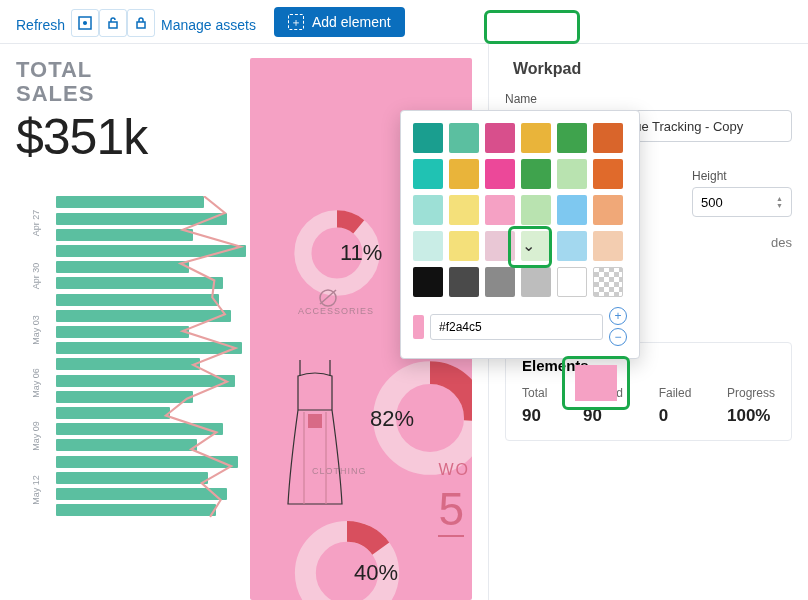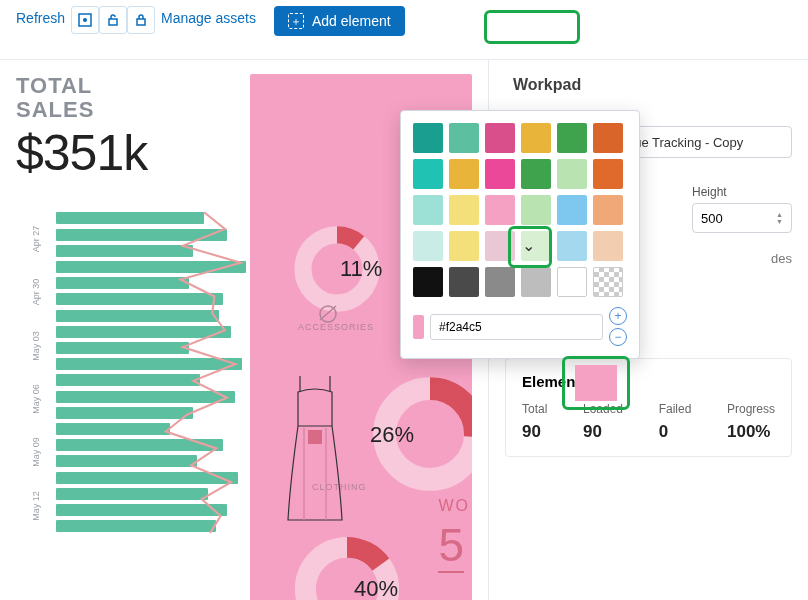--- a/index.html
+++ b/index.html
@@ -1,17 +1,17 @@
 <!DOCTYPE html>
 <html><head>
 <meta charset="utf-8">
 <style>
 *{box-sizing:border-box;margin:0;padding:0;font-family:-apple-system,BlinkMacSystemFont,"Segoe UI",Helvetica,Arial,sans-serif}
 body{width:808px;height:600px;overflow:hidden;background:#fff;position:relative}
-.toolbar{height:60px;display:flex;align-items:flex-start;gap:0;padding:6px 10px;border-bottom:1px solid #e6e9ee}
+.toolbar{height:44px;display:flex;align-items:flex-end;gap:0;padding:6px 10px;border-bottom:1px solid #e6e9ee}
 .link{color:#0a6ebd;font-size:14px;cursor:pointer;padding:4px 6px}
 .icon-btn{width:28px;height:28px;display:flex;align-items:center;justify-content:center;cursor:pointer;color:#0a6ebd;border:1px solid #0a6ebd33;border-radius:3px}
 .icon-btn svg{width:16px;height:16px}
 .primary-btn{background:#0a6ebd;color:#fff;border:none;border-radius:4px;padding:7px 14px;font-size:14px;display:flex;align-items:center;gap:8px;cursor:pointer}
 .primary-btn .plus-box{width:16px;height:16px;border:1px dashed #fff;display:flex;align-items:center;justify-content:center;font-size:11px;border-radius:2px}
 .main{display:flex;height:556px}
 .canvas{flex:1;padding:14px 16px 0 16px;position:relative;overflow:hidden}
 .canvas-inner{display:flex;height:100%}
 .left-col{width:230px;position:relative}
 .total-label{color:#8a8f98;font-weight:700;font-size:22px;letter-spacing:1px;line-height:1.1}
@@ -43,21 +43,21 @@
 .stats .v{font-size:17px;font-weight:600;color:#222}
 .colorpop{position:absolute;top:110px;left:400px;width:240px;background:#fff;border:1px solid #d3d7de;border-radius:4px;box-shadow:0 6px 20px rgba(0,0,0,.18);padding:12px}
 .swatches{display:grid;grid-template-columns:repeat(6,30px);gap:6px}
 .sw{width:30px;height:30px;border-radius:2px;cursor:pointer}
 .hexrow{display:flex;align-items:center;gap:6px;margin-top:10px}
 .hexrow .curr{width:28px;height:24px;background:#f5a1c4;border-radius:2px}
 .hexrow input{flex:1;height:26px;border:1px solid #cfd4db;border-radius:3px;padding:0 8px;font-size:12px}
 .circ{width:18px;height:18px;border:1px solid #4a90d9;border-radius:50%;display:flex;align-items:center;justify-content:center;color:#4a90d9;font-size:12px;cursor:pointer}
 .chev{position:absolute;color:#333;font-size:16px}
 .bigpink{position:absolute;top:365px;left:575px;width:42px;height:36px;background:#f5a1c4}
-.wo5{position:absolute;right:2px;top:410px;color:#d76a86;font-size:30px;font-weight:400}
+.wo5{position:absolute;right:2px;top:390px;color:#d76a86;font-size:30px;font-weight:400}
 .dress{position:absolute;left:30px;top:300px;width:70px;height:150px}
 </style>
 </head>
 <body>
 
 <div class="toolbar">
   <span class="link">Refresh</span>
   <span class="icon-btn">
       <svg viewBox="0 0 16 16" fill="none" stroke="currentColor" stroke-width="1.5">
         <rect x="2" y="2" width="12" height="12"></rect>
@@ -140,21 +140,21 @@
             <circle cx="12" cy="10" r="8" fill="none" stroke="#b28295" stroke-width="1.5"></circle>
             <line x1="4" y1="16" x2="20" y2="2" stroke="#b28295" stroke-width="1.5"></line>
           </svg>
 
         <div class="donut" style="left:120px;top:300px">
           <svg width="120" height="120" viewBox="0 0 42 42">
               <circle cx="21" cy="21" r="15.9" fill="none" stroke="#f7c9da" stroke-width="8"></circle>
               <circle cx="21" cy="21" r="15.9" fill="none" stroke="#d84f5e" stroke-width="8" stroke-dasharray="26 74" transform="rotate(-90 21 21)"></circle>
             </svg>
         </div>
-        <div class="dv" style="left:120px;top:348px">26%</div>
+        <div class="dv" style="left:120px;top:348px">82%</div>
         <div class="catlabel" style="left:62px;top:408px">CLOTHING</div>
 
         <div class="dress">
           <svg viewBox="0 0 70 150" fill="none" stroke="#333" stroke-width="1.2">
             <path d="M20 2 L20 18 M50 2 L50 18"></path>
             <path d="M18 18 Q35 12 52 18 L52 52 Q60 110 62 146 L8 146 Q10 110 18 52 Z"></path>
             <path d="M18 52 L52 52"></path>
             <path d="M24 54 L24 146 M46 54 L46 146" stroke="#d0849c"></path>
             <rect x="28" y="56" width="14" height="14" fill="#d86a86" stroke="none"></rect>
           </svg>

